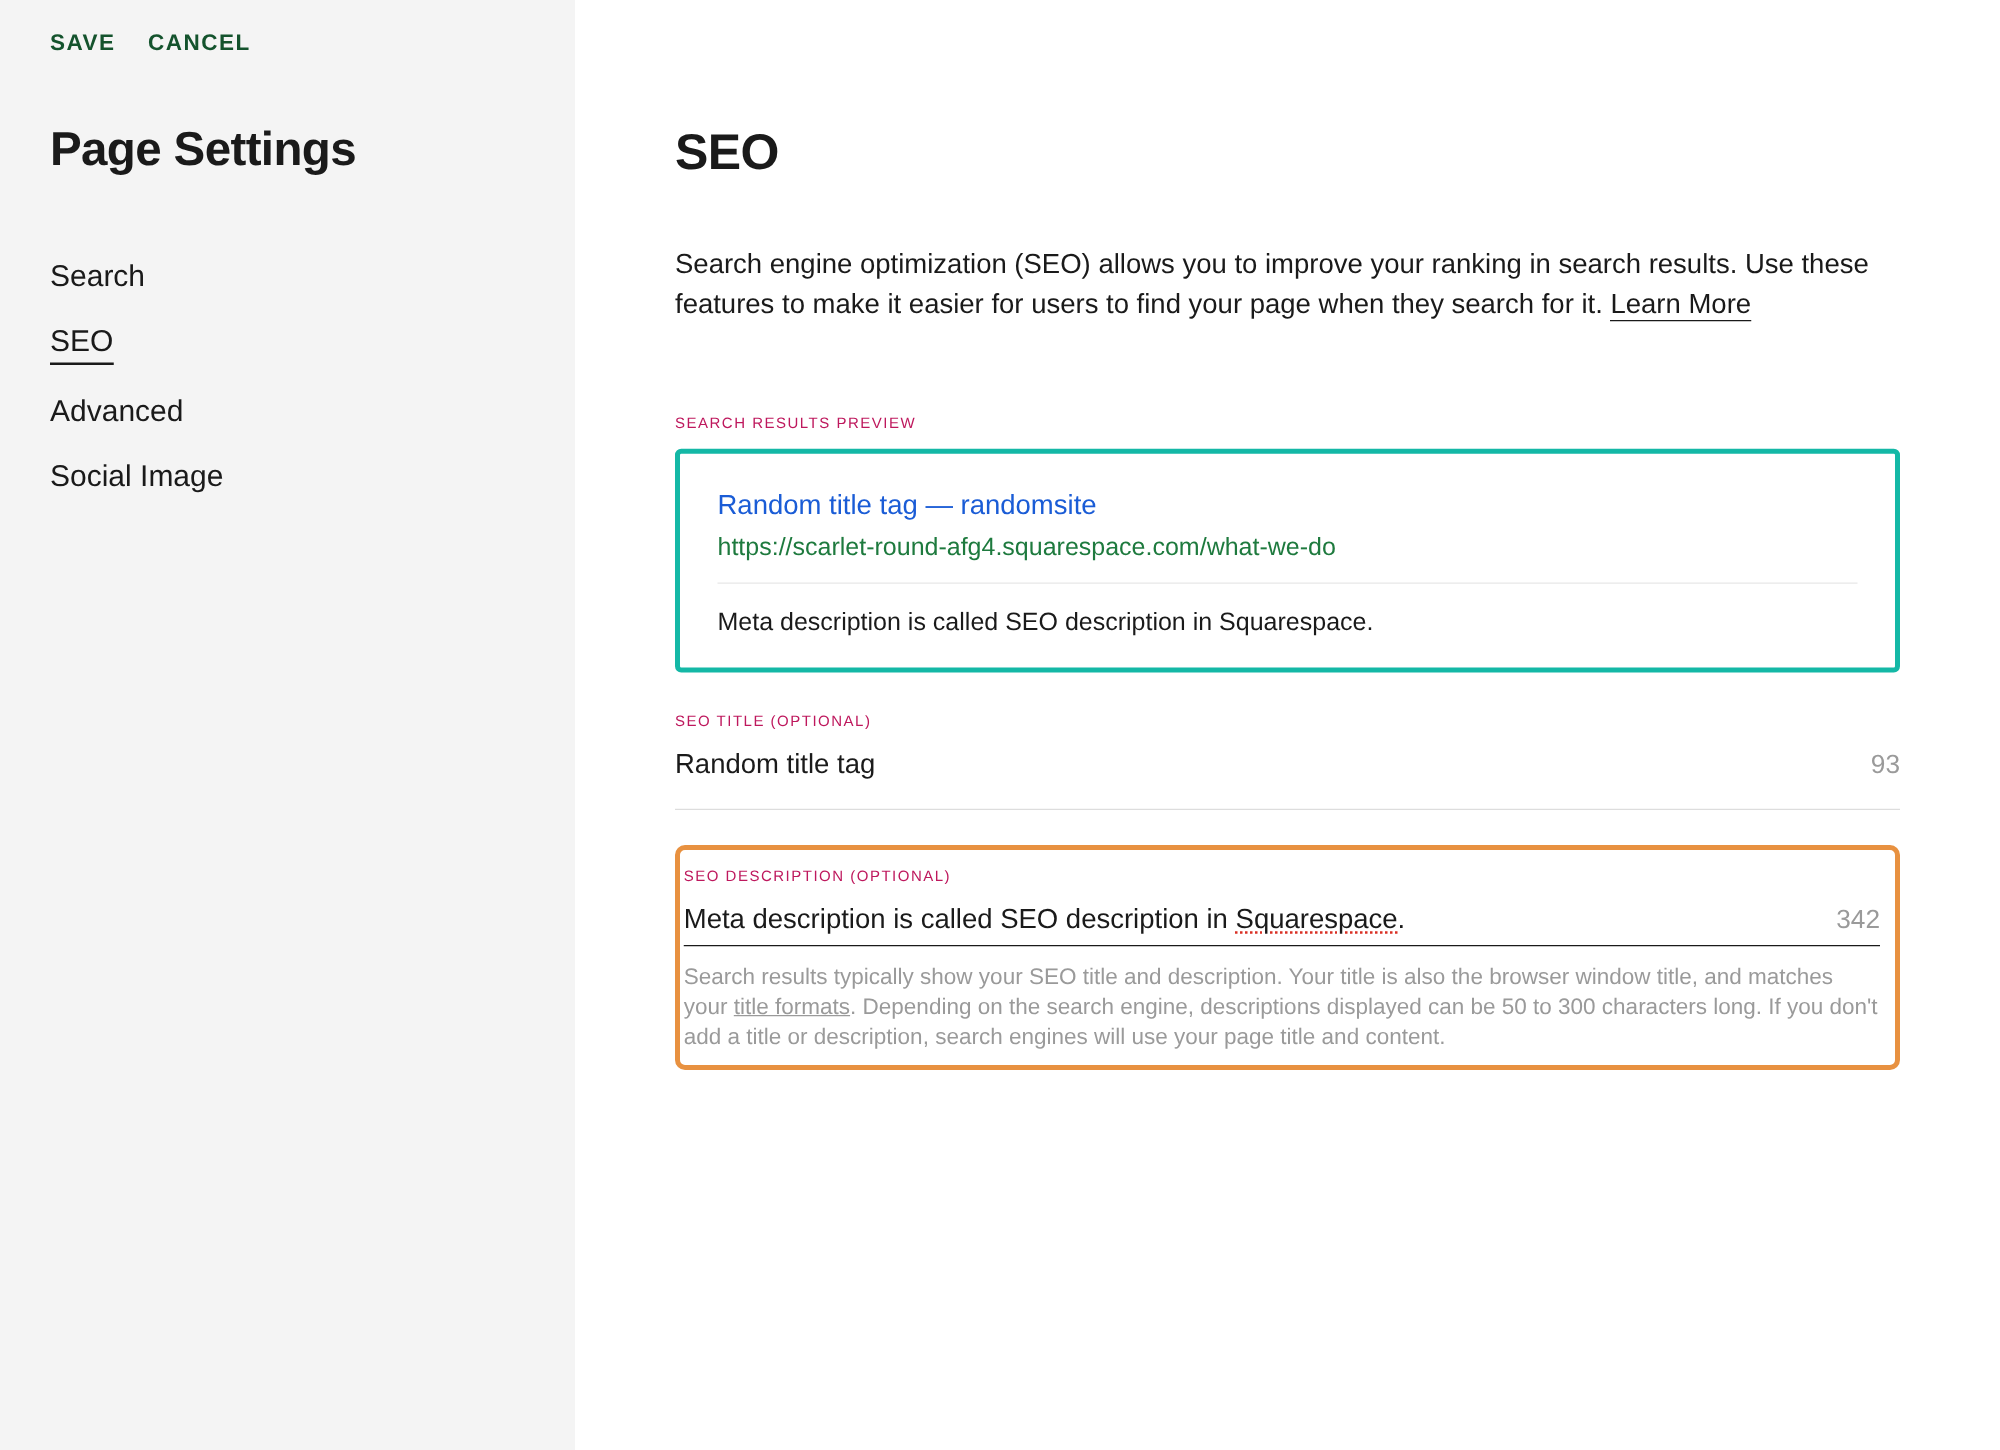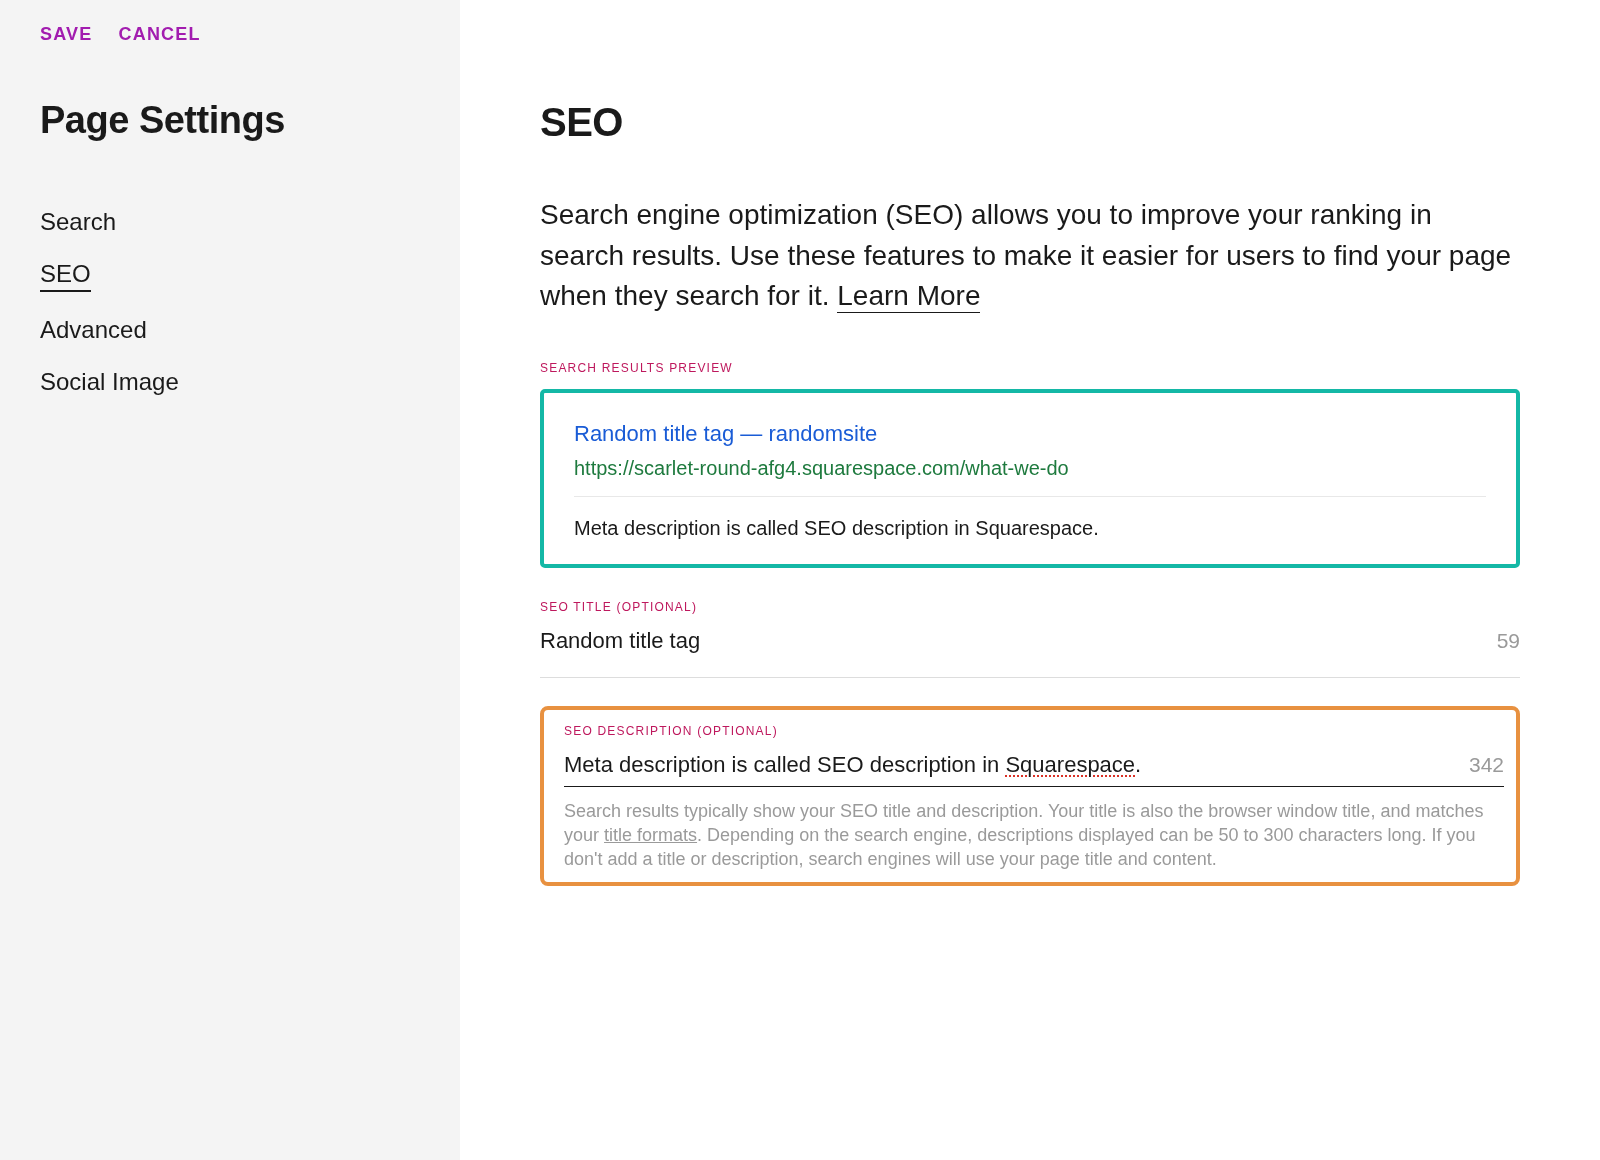--- a/index.html
+++ b/index.html
@@ -24,21 +24,21 @@
       display: flex;
       gap: 26px;
       margin-bottom: 54px;
     }
     .sidebar-actions button {
       background: none;
       border: none;
       font-size: 18px;
       font-weight: 600;
       letter-spacing: 1.2px;
-      color: #a21caf;
+      color: #14532d;
       cursor: pointer;
       font-family: inherit;
     }
     .sidebar h1 {
       font-size: 38px;
       font-weight: 600;
       margin-bottom: 66px;
       letter-spacing: -0.5px;
     }
     .nav-list {
@@ -60,23 +60,23 @@
       padding: 100px 80px 40px 80px;
       overflow: hidden;
     }
     .main h2 {
       font-size: 40px;
       font-weight: 600;
       margin-bottom: 50px;
       letter-spacing: -0.5px;
     }
     .intro-text {
-      font-size: 28px;
+      font-size: 22px;
       line-height: 1.45;
-      margin-bottom: 44px;
+      margin-bottom: 72px;
       color: #1a1a1a;
     }
     .learn-more {
       border-bottom: 1.5px solid #1a1a1a;
       cursor: pointer;
       padding-bottom: 1px;
     }
     .section-label {
       font-size: 12px;
       font-weight: 500;
@@ -130,21 +130,21 @@
       font-family: inherit;
     }
     .field-count {
       font-size: 21px;
       color: #9a9a9a;
       padding-left: 16px;
     }
     .highlight-box {
       border: 4px solid #e89140;
       border-radius: 8px;
-      padding: 14px 12px 10px 20px;
+      padding: 14px 12px 10px 3px;
     }
     .highlight-box .field-row {
       border-bottom: 1.5px solid #1a1a1a;
       padding-bottom: 8px;
       margin-bottom: 12px;
     }
     .spellcheck-word {
       text-decoration: underline;
       text-decoration-style: dotted;
       text-decoration-color: #d93025;
@@ -191,21 +191,21 @@
     <div class="preview-title">Random title tag — randomsite</div>
     <div class="preview-url">https://scarlet-round-afg4.squarespace.com/what-we-do</div>
     <hr class="preview-divider">
     <div class="preview-desc">Meta description is called SEO description in Squarespace.</div>
   </div>
 
   <div class="field-group">
     <div class="section-label">SEO TITLE (OPTIONAL)</div>
     <div class="field-row">
       <div class="field-value">Random title tag</div>
-      <div class="field-count">59</div>
+      <div class="field-count">93</div>
     </div>
   </div>
 
   <div class="highlight-box">
     <div class="section-label">SEO DESCRIPTION (OPTIONAL)</div>
     <div class="field-row">
       <div class="field-value">
         <span>Meta description is called SEO description in </span><span class="spellcheck-word">Squarespace</span><span>.</span>
       </div>
       <div class="field-count">342</div>

